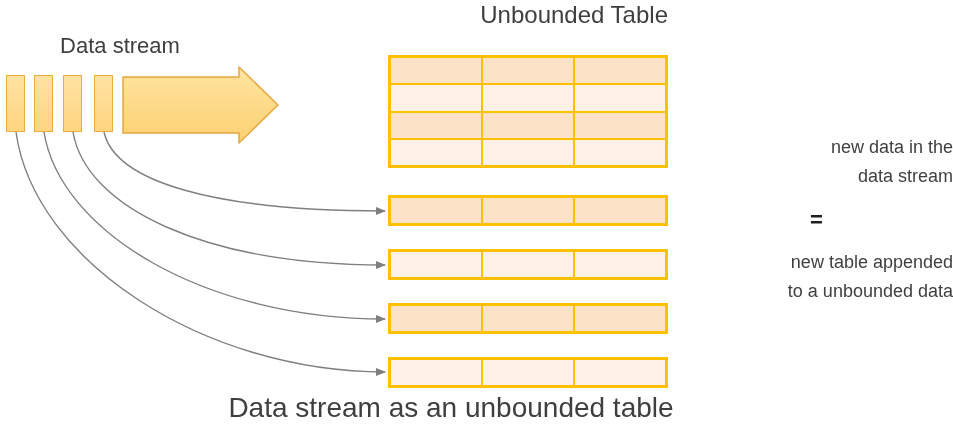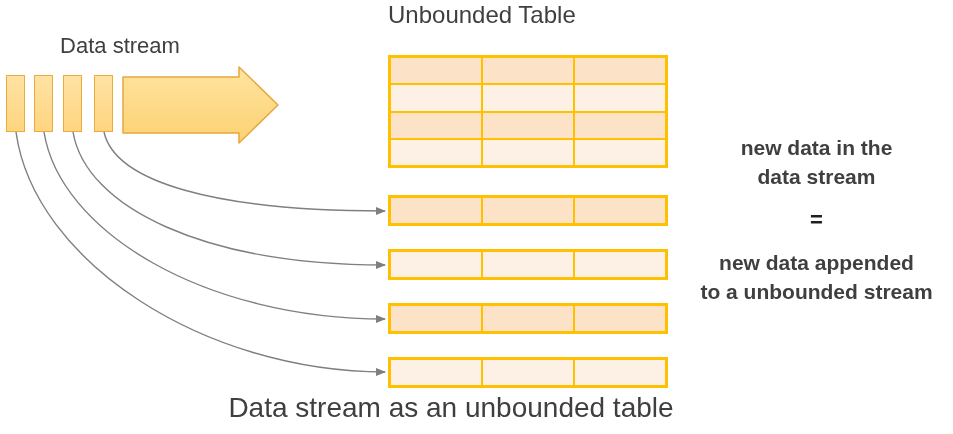--- a/index.html
+++ b/index.html
@@ -26,21 +26,21 @@
     left: 40px;
     top: 33px;
     width: 160px;
     text-align: center;
     font-size: 22px;
   }
   .table-title {
     left: 388px;
     top: 1px;
     width: 280px;
-    text-align: left;
+    text-align: right;
     font-size: 24px;
   }
   .caption {
     left: 196px;
     top: 392px;
     width: 510px;
     text-align: center;
     font-size: 28px;
   }
   
@@ -107,24 +107,25 @@
   
   .annotation {
     position: absolute;
     left: 680px;
     top: 133px;
     width: 273px;
     text-align: center;
     color: var(--text, #3f3f3f);
   }
   .annotation .line {
-    font-size: 21px;
-    font-weight: 700;
+    font-size: 18px;
+    font-weight: 400;
     line-height: 29px;
     white-space: nowrap;
+    text-align: right;
   }
   .annotation .equals {
     font-size: 22px;
     font-weight: 700;
     line-height: 29px;
     color: var(--equals, #1f1f1f);
     margin: 14px 0;
   }
 </style>
 </head>
@@ -195,19 +196,19 @@
   <div class="tbl appended-row row4">
     <div class="cell light"></div>
     <div class="cell light"></div>
     <div class="cell light"></div>
   </div>
 
   <div class="annotation">
     <div class="line">new data in the</div>
     <div class="line">data stream</div>
     <div class="equals">=</div>
-    <div class="line">new data appended</div>
-    <div class="line">to a unbounded stream</div>
+    <div class="line">new table appended</div>
+    <div class="line">to a unbounded data</div>
   </div>
 
   <div class="lbl caption">Data stream as an unbounded table</div>
 
 </div>
 
 </body></html>

